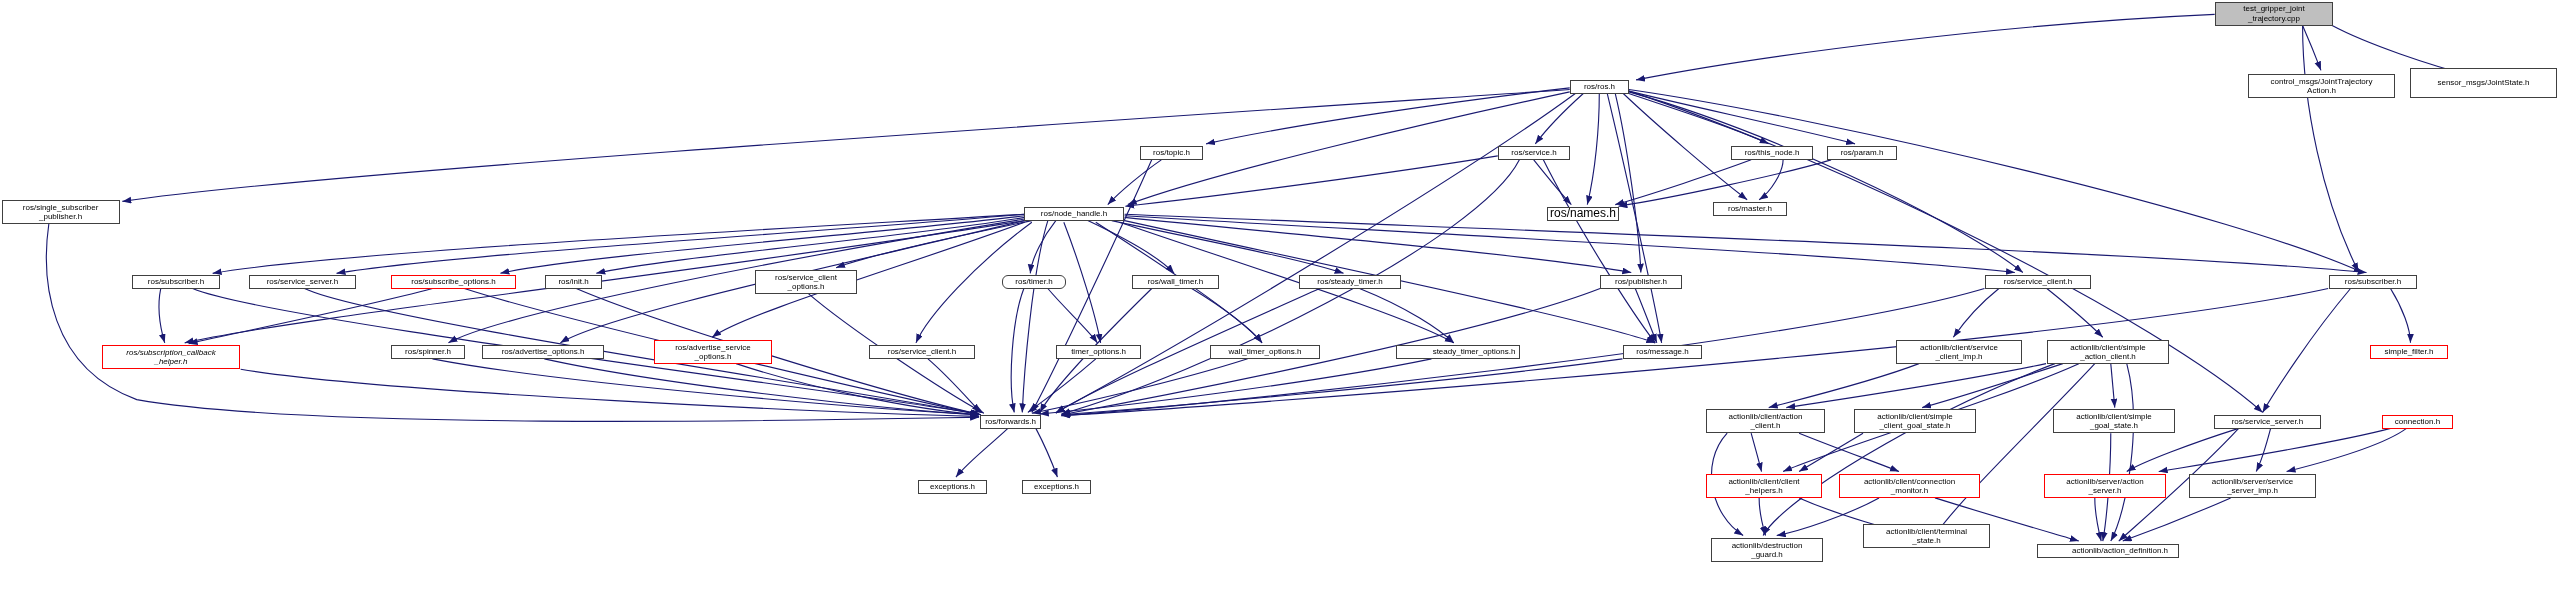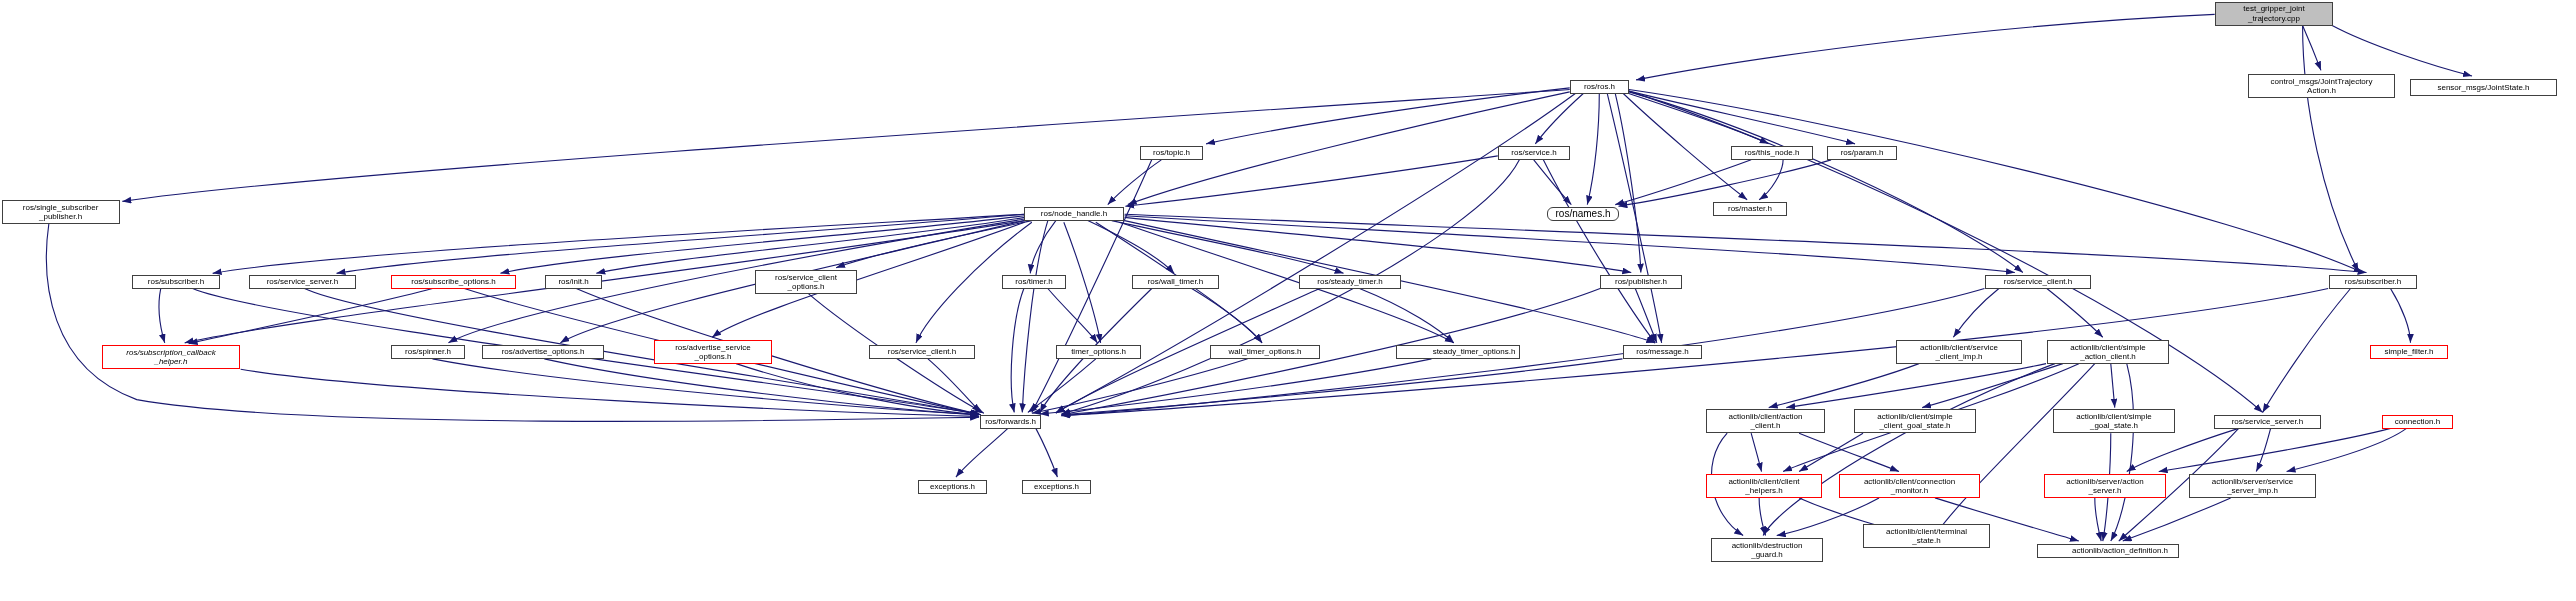--- a/index.html
+++ b/index.html
@@ -129,38 +129,38 @@
         <path d="M2790,623 C2740,645 2680,668 2655,677" marker-end="url(#ah)"></path>
         <path d="M1260,536 C1240,555 1210,578 1195,597" marker-end="url(#ah)"></path>
         <path d="M1295,536 C1305,555 1315,578 1322,597" marker-end="url(#ah)"></path>
       </g>
   </svg>
   <div id="node-layer">
       <div class="node root" style="left: 2215px; top: 1.6px; width: 118px; height: 24px; font-size: 8px;">test_gripper_joint
 _trajectory.cpp</div>
       <div class="node" style="left: 2248px; top: 74px; width: 147px; height: 24px; font-size: 8px;">control_msgs/JointTrajectory
 Action.h</div>
-      <div class="node" style="left: 2410px; top: 79px; width: 147px; height: 17px; font-size: 8px;">sensor_msgs/JointState.h</div>
+      <div class="node" style="left: 2410px; top: 68px; width: 147px; height: 30px; font-size: 8px;">sensor_msgs/JointState.h</div>
       <div class="node" style="left: 1570px; top: 80px; width: 59px; height: 13.6px; font-size: 8px;">ros/ros.h</div>
       <div class="node" style="left: 1140px; top: 146px; width: 63px; height: 13.6px; font-size: 8px;">ros/topic.h</div>
       <div class="node" style="left: 1498px; top: 146px; width: 72px; height: 13.6px; font-size: 8px;">ros/service.h</div>
       <div class="node" style="left: 1731px; top: 146px; width: 82px; height: 13.6px; font-size: 8px;">ros/this_node.h</div>
       <div class="node" style="left: 1827px; top: 146px; width: 70px; height: 13.6px; font-size: 8px;">ros/param.h</div>
       <div class="node" style="left: 1.6px; top: 200px; width: 118px; height: 24px; font-size: 8px;">ros/single_subscriber
 _publisher.h</div>
       <div class="node" style="left: 1024px; top: 207px; width: 100px; height: 13.6px; font-size: 8px;">ros/node_handle.h</div>
-      <div class="node" style="left: 1547px; top: 207px; width: 72px; height: 13.6px; font-size: 10px; border-radius: 6px;">ros/names.h</div>
+      <div class="node" style="left: 1547px; top: 207px; width: 72px; height: 13.6px; font-size: 12px;">ros/names.h</div>
       <div class="node" style="left: 1713px; top: 202px; width: 74px; height: 13.6px; font-size: 8px;">ros/master.h</div>
       <div class="node" style="left: 132px; top: 275px; width: 88px; height: 13.6px; font-size: 8px;">ros/subscriber.h</div>
       <div class="node" style="left: 249px; top: 275px; width: 107px; height: 13.6px; font-size: 8px;">ros/service_server.h</div>
       <div class="node red" style="left: 391px; top: 275px; width: 125px; height: 13.6px; font-size: 8px;">ros/subscribe_options.h</div>
       <div class="node" style="left: 545px; top: 275px; width: 57px; height: 13.6px; font-size: 8px;">ros/init.h</div>
       <div class="node" style="left: 755px; top: 270px; width: 102px; height: 24px; font-size: 8px;">ros/service_client
 _options.h</div>
-      <div class="node" style="left: 1002px; top: 275px; width: 64px; height: 13.6px; font-size: 8px;">ros/timer.h</div>
+      <div class="node" style="left: 1002px; top: 275px; width: 64px; height: 13.6px; font-size: 8px; border-radius: 6px;">ros/timer.h</div>
       <div class="node" style="left: 1132px; top: 275px; width: 87px; height: 13.6px; font-size: 8px;">ros/wall_timer.h</div>
       <div class="node" style="left: 1299px; top: 275px; width: 102px; height: 13.6px; font-size: 8px;">ros/steady_timer.h</div>
       <div class="node" style="left: 1600px; top: 275px; width: 82px; height: 13.6px; font-size: 8px;">ros/publisher.h</div>
       <div class="node" style="left: 1985px; top: 275px; width: 106px; height: 13.6px; font-size: 8px;">ros/service_client.h</div>
       <div class="node" style="left: 2329px; top: 275px; width: 88px; height: 13.6px; font-size: 8px;">ros/subscriber.h</div>
       <div class="node red" style="left: 102px; top: 345px; width: 138px; height: 24px; font-size: 8px; font-style: italic;">ros/subscription_callback
 _helper.h</div>
       <div class="node" style="left: 391px; top: 345px; width: 74px; height: 13.6px; font-size: 8px;">ros/spinner.h</div>
       <div class="node" style="left: 482px; top: 345px; width: 122px; height: 13.6px; font-size: 8px;">ros/advertise_options.h</div>
       <div class="node red" style="left: 654px; top: 340px; width: 118px; height: 24px; font-size: 8px;">ros/advertise_service

